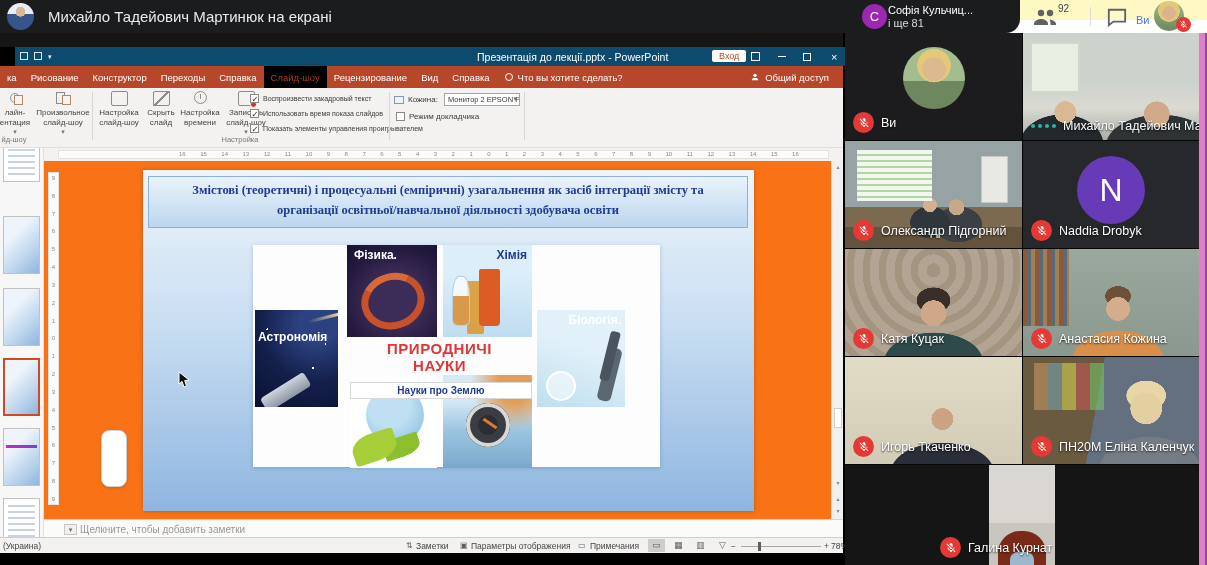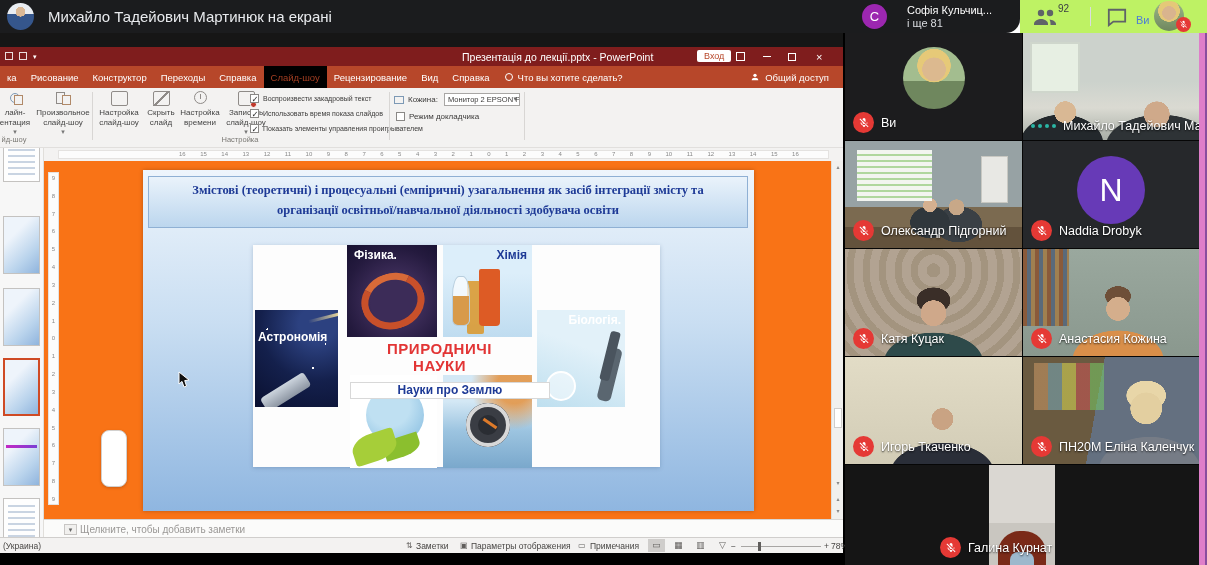--- a/index.html
+++ b/index.html
@@ -11,24 +11,24 @@
   .topbar { position:absolute; left:0; top:0; width:1207px; height:33px; background:#fff; z-index:20; }
   .topbar-left { position:absolute; left:0; top:0; width:1020px; height:33px; background:#1b1c1e;
     border-bottom-right-radius:14px; display:flex; align-items:center; }
   .presenter-ava { width:27px; height:27px; border-radius:50%; margin-left:7px; flex:none;
     background: radial-gradient(circle 5px at 50% 32%, #dab896 98%, transparent),
                 linear-gradient(180deg,#e9edf2 0 42%, #35568c 42%); }
   .presenter-title { color:#e8eaed; font-size:15px; margin-left:14px; white-space:nowrap; }
   .pill { position:absolute; left:862px; top:0; height:33px; display:flex; align-items:center; }
   .pill-ava { width:25px; height:25px; border-radius:50%; background:#9c27b0; color:#fff;
     display:flex; align-items:center; justify-content:center; font-size:13px; }
-  .pill-txt { margin-left:20px; line-height:1.15; }
+  .pill-txt { margin-left:1px; line-height:1.15; }
   .pill-txt .l1 { color:#fff; font-size:11px; }
   .pill-txt .l2 { color:#dadce0; font-size:11px; }
-  .topbar-right { position:absolute; right:0; top:0; width:187px; height:33px; background:#bef264;
+  .topbar-right { position:absolute; right:0; top:0; width:187px; height:20px; background:#fef9c3;
     display:flex; align-items:center; }
   .ppl { position:absolute; left:12px; top:7px; width:26px; height:20px; }
   .ppl-count { position:absolute; left:38px; top:3px; font-size:10px; color:#3c4043; }
   .tb-divider { position:absolute; left:70px; top:7px; width:1px; height:19px; background:#dadce0; }
   .chat { position:absolute; left:86px; top:7px; width:22px; height:20px; }
   .you-label { position:absolute; left:116px; top:14px; font-size:11px; color:#4c7bd9; }
   .you-ava { position:absolute; left:134px; top:1px; width:30px; height:30px; border-radius:50%;
     background: radial-gradient(circle 7px at 50% 40%, #d9b48e 97%, transparent),
                 radial-gradient(circle 11px at 50% 33%, #e4c878 97%, transparent),
                 linear-gradient(180deg,#9db88a,#6f875e); }
@@ -38,21 +38,21 @@
 
   
   .screenshare { position:absolute; left:0; top:33px; width:845px; height:532px; background:#000; }
   .tiles { position:absolute; left:845px; top:33px; width:354px; height:532px; background:#060606;
     display:grid; grid-template-columns:177px 176px; grid-template-rows:107px 107px 107px 107px 1fr; gap:1px; }
   .pink-edge { position:absolute; left:1199px; top:33px; width:8px; height:532px;
     background: linear-gradient(90deg,#df7ec9 0 70%, #8a4d9e 70%); }
 
   
   .screen-top { position:absolute; left:0; top:0; width:843px; height:14px; background:#161616; }
-  .titlebar { position:absolute; left:0; top:14px; width:843px; height:19px; background:#7f1d1d; color:#fff; }
+  .titlebar { position:absolute; left:15px; top:14px; width:843px; height:19px; background:#0c4a6e; color:#fff; }
   .qat { position:absolute; left:5px; top:5px; display:flex; gap:6px; align-items:center; }
   .qat i { width:8px; height:8px; border:1px solid rgba(255,255,255,.85); display:block; }
   .qat .caret-sm { border:none; width:6px; height:6px; color:#fff; font-size:7px; font-style:normal; }
   .win-title { position:absolute; left:462px; top:4px; font-size:10.5px; white-space:nowrap; }
   .signin-btn { position:absolute; left:697px; top:3px; background:#fff; color:#b7472a; font-size:9px;
     padding:1px 7px; border-radius:2px; }
   .winctl { position:absolute; top:0; height:19px; display:flex; align-items:center; color:#fff; }
   .wc-ribbon { left:736px; } .wc-min { left:763px; } .wc-max { left:788px; } .wc-close { left:816px; }
   .wc-ribbon i { width:9px; height:9px; border:1px solid #fff; display:block; }
   .wc-min b { display:block; width:8px; height:1px; background:#fff; }
@@ -179,22 +179,22 @@
   .img-compass { left:300px; top:205px; width:89px; height:93px;
     background:
       radial-gradient(circle at 80% 12%, rgba(230,140,50,.8) 0 16%, transparent 40%),
       linear-gradient(180deg,#d4e8f5 0 28%, #9cc4e0 60%, #7aa8cc 100%); }
   .img-compass::before { content:""; position:absolute; left:26%; top:30%; width:44px; height:44px;
     border-radius:50%; background:#2a2d33; box-shadow: inset 0 0 0 4px #d8d8d8, inset 0 0 0 12px #3a3d44; }
   .img-compass .needle { position:absolute; left:44%; top:50%; width:16px; height:3px; background:#dd7a2a;
     transform:rotate(35deg); z-index:3; }
   .sci-heading { position:absolute; left:204px; top:170px; width:185px; text-align:center;
     color:#e23535; font-weight:bold; font-size:15px; line-height:1.15; letter-spacing:.5px; }
-  .earth-banner { position:absolute; left:207px; top:212px; width:200px; height:17px; background:#fff;
-    border:1px solid #d8d8d8; z-index:5; text-align:center; font-weight:bold; font-size:12px;
+  .earth-banner { position:absolute; left:207px; top:212px; width:182px; height:17px; background:#fff;
+    border:1px solid #d8d8d8; z-index:5; text-align:center; font-weight:bold; font-size:10px;
     line-height:15px; color:#1e3a96; }
 
   
   .notes { position:absolute; left:44px; top:486px; width:799px; height:18px; background:#fbfbfa;
     border-top:1px solid #d8d6d4; }
   .notes-collapse { position:absolute; left:20px; top:4px; width:13px; height:11px; border:1px solid #c8c6c4;
     background:#f1f0ee; font-size:7px; color:#666; text-align:center; line-height:10px; }
   .notes-text { position:absolute; left:36px; top:4px; font-size:10px; color:#9a9896; }
   .statusbar { position:absolute; left:0; top:504px; width:843px; height:16px; background:#f3f2f1;
     border-top:1px solid #d0cecc; font-size:8.5px; color:#484644; }

